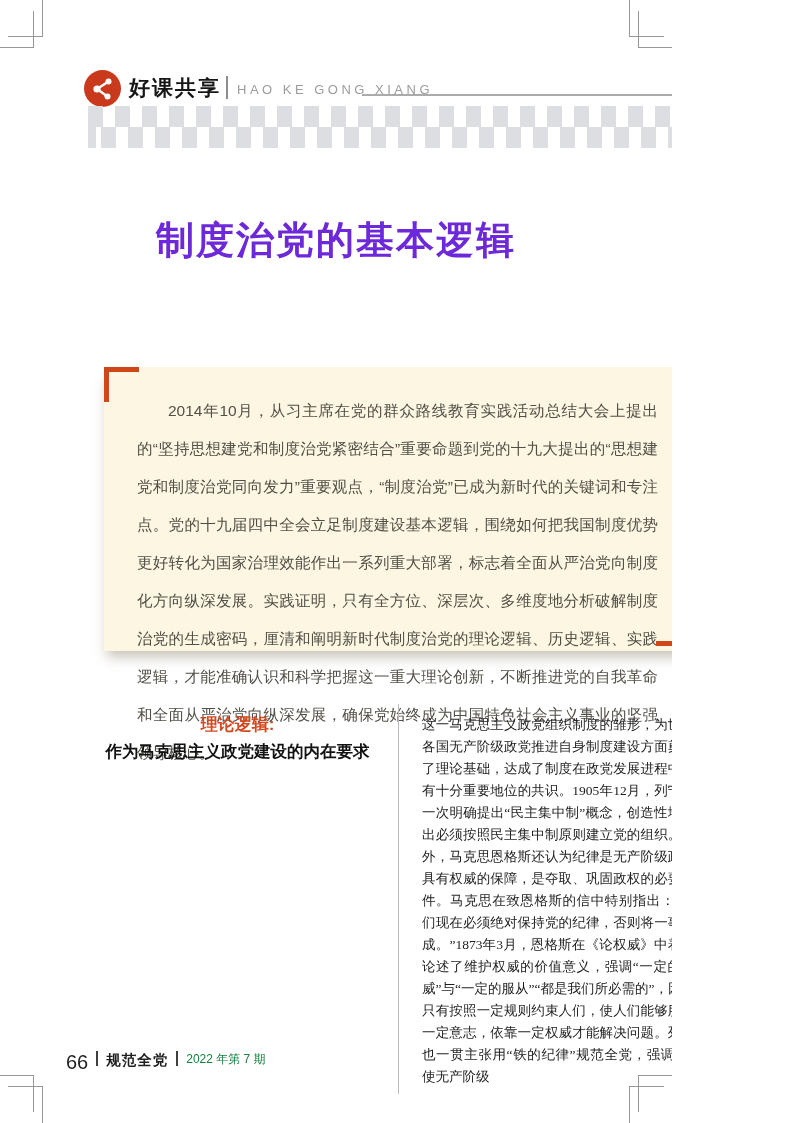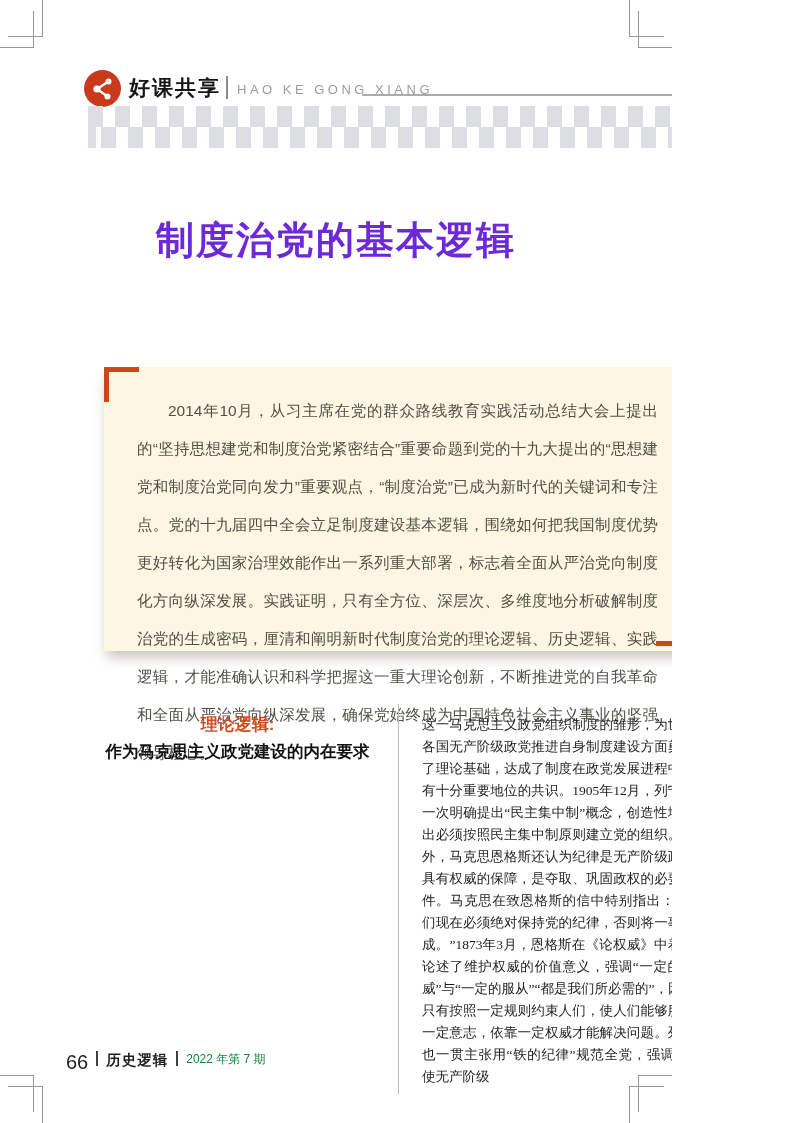--- a/index.html
+++ b/index.html
@@ -115,18 +115,18 @@
     </div>
     <div class="col-divider"></div>
     <div class="col">
       <p class="body-text">这一马克思主义政党组织制度的雏形，为世界各国无产阶级政党推进自身制度建设方面奠定了理论基础，达成了制度在政党发展进程中占有十分重要地位的共识。1905年12月，列宁第一次明确提出“民主集中制”概念，创造性地提出必须按照民主集中制原则建立党的组织。此外，马克思恩格斯还认为纪律是无产阶级政党具有权威的保障，是夺取、巩固政权的必要条件。马克思在致恩格斯的信中特别指出：“我们现在必须绝对保持党的纪律，否则将一事无成。”1873年3月，恩格斯在《论权威》中着重论述了维护权威的价值意义，强调“一定的权威”与“一定的服从”“都是我们所必需的”，因为只有按照一定规则约束人们，使人们能够服从一定意志，依靠一定权威才能解决问题。列宁也一贯主张用“铁的纪律”规范全党，强调“要使无产阶级</p>
     </div>
   </div>
 
   <div class="footer">
     <span class="pg-num">66</span>
     <span class="f-bar"></span>
-    <span class="journal">历史逻辑</span>
+    <span class="journal">规范全党</span>
     <span class="f-bar"></span>
     <span class="issue">2022 年第 7 期</span>
   </div>
 
 </div>
 
 </body></html>

